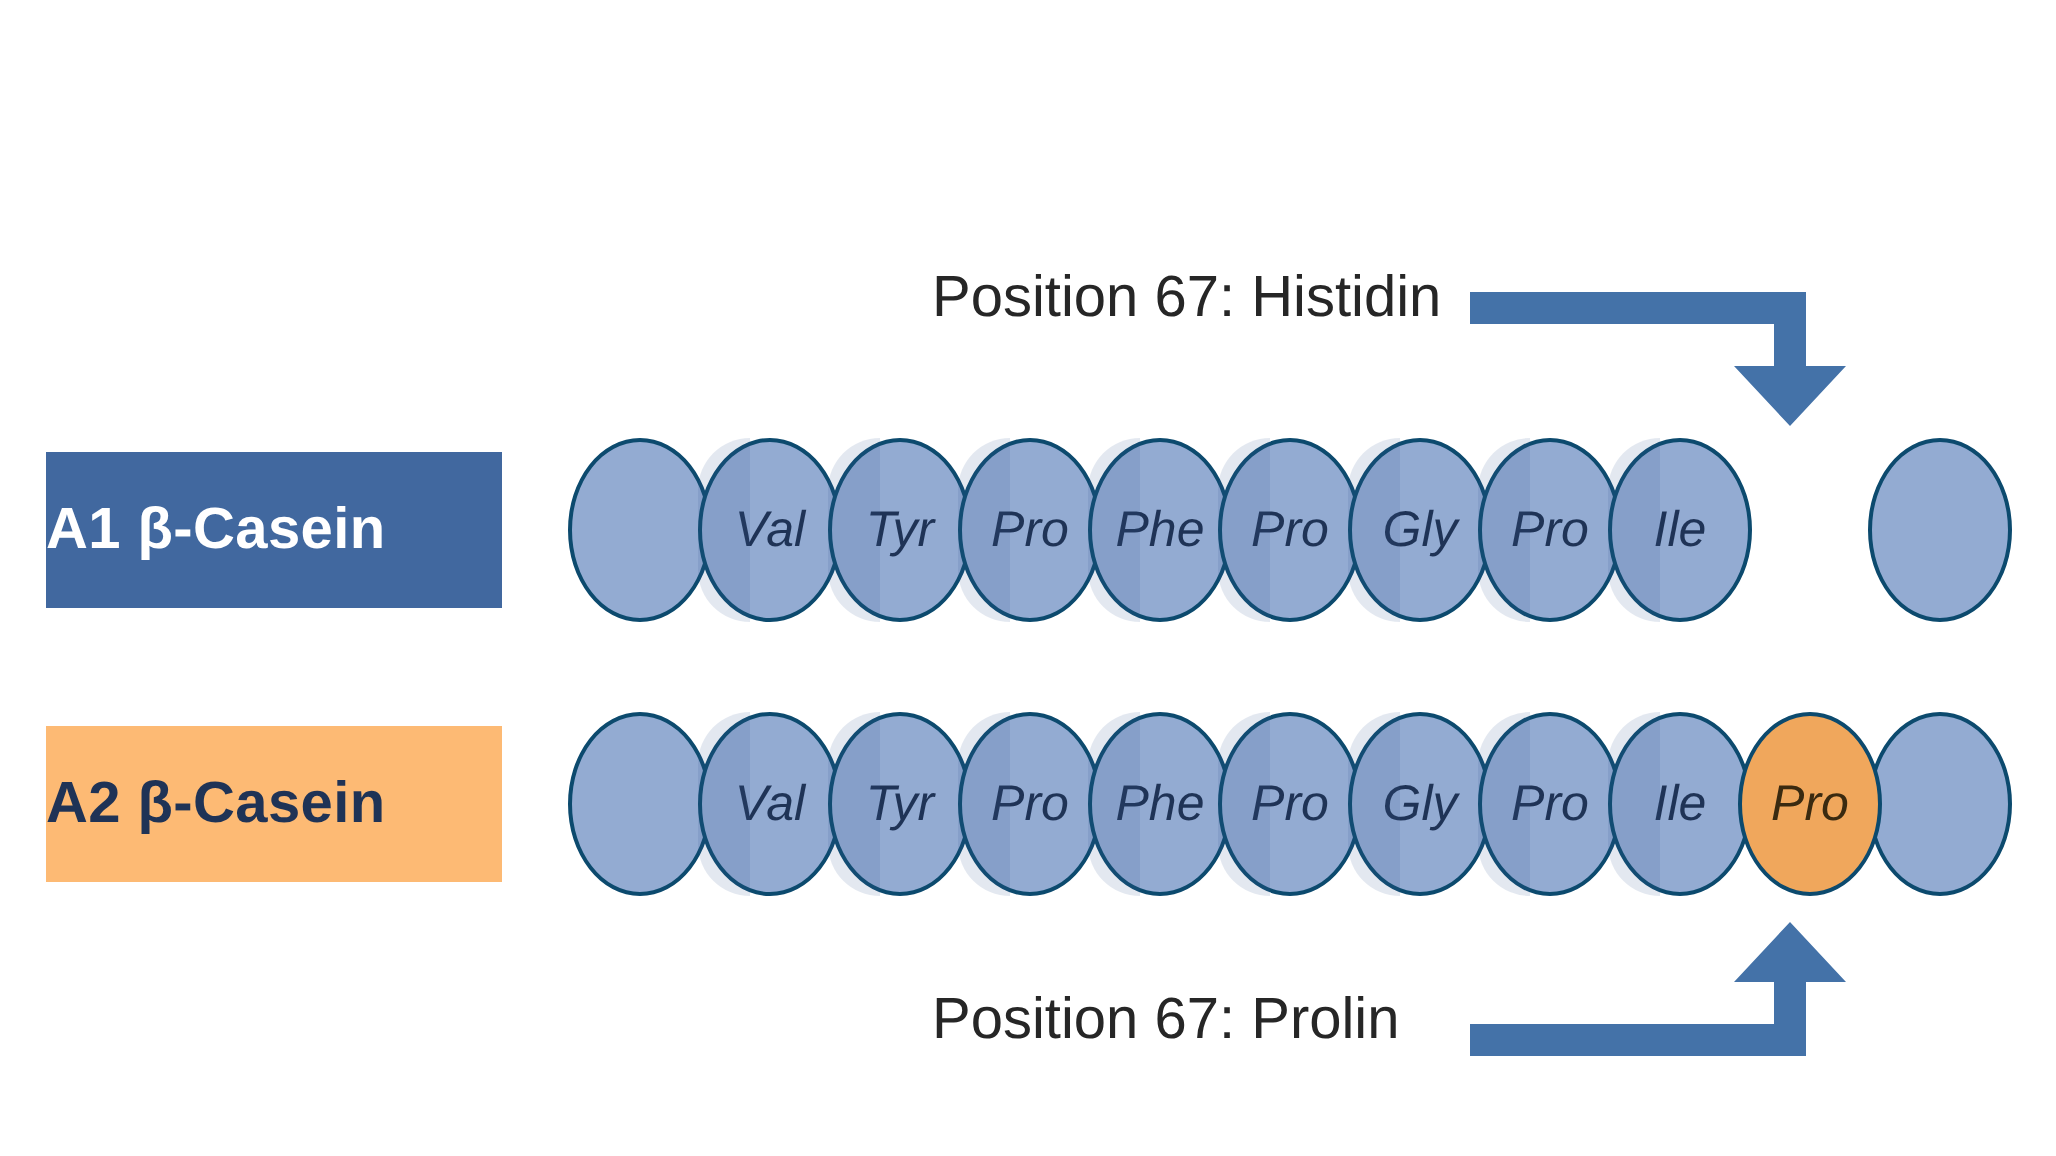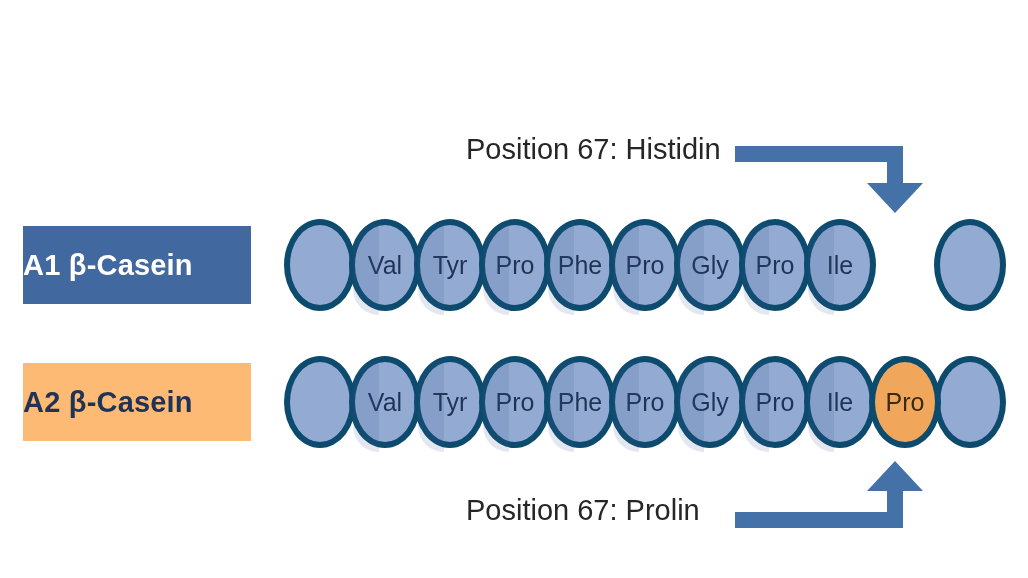--- a/index.html
+++ b/index.html
@@ -66,28 +66,29 @@
   #chain-a1 { left: 284px; top: 176px; width: 726px; }
   #chain-a2 { left: 284px; top: 313px; width: 726px; }
 
   .residue {
     position: absolute;
     top: 0;
     width: 72px;
     height: 92px;
     border-radius: 50% / 50%;
     background: #93abd2;
-    border: 6px solid #0c4a6e;
+    border: 2px solid #0c4a6e;
     box-sizing: border-box;
     display: flex;
     align-items: center;
     justify-content: center;
     color: #1f3356;
     font-size: 25px;
     line-height: 1;
+    font-style: italic;
   }
   .residue.blank { color: transparent; }
   .residue.highlight-blue {
     background: #3f6aa3;
     color: #ffffff;
     z-index: 30;
   }
   .residue.highlight-orange {
     background: #f0a75c;
     color: #3a2a10;

